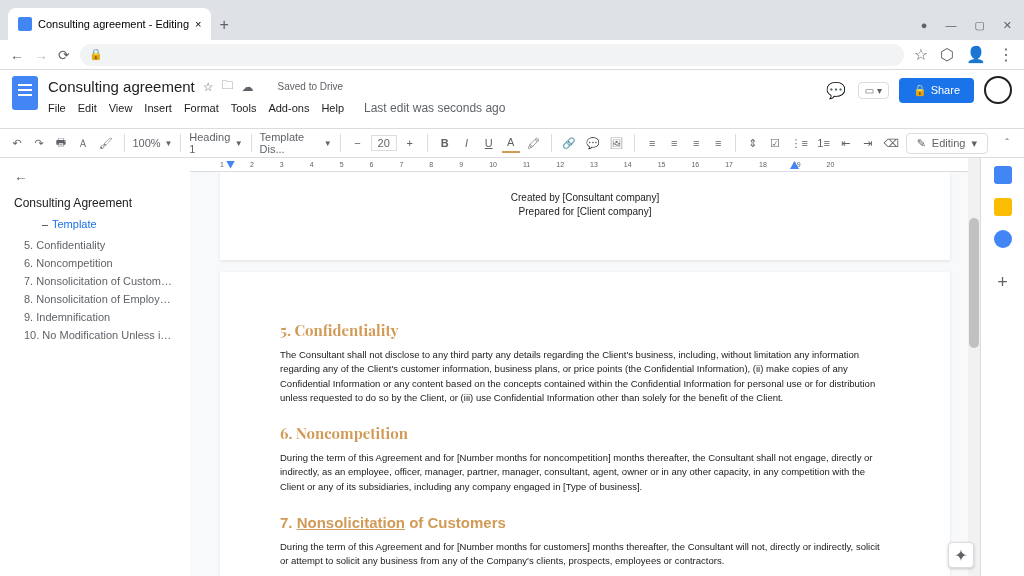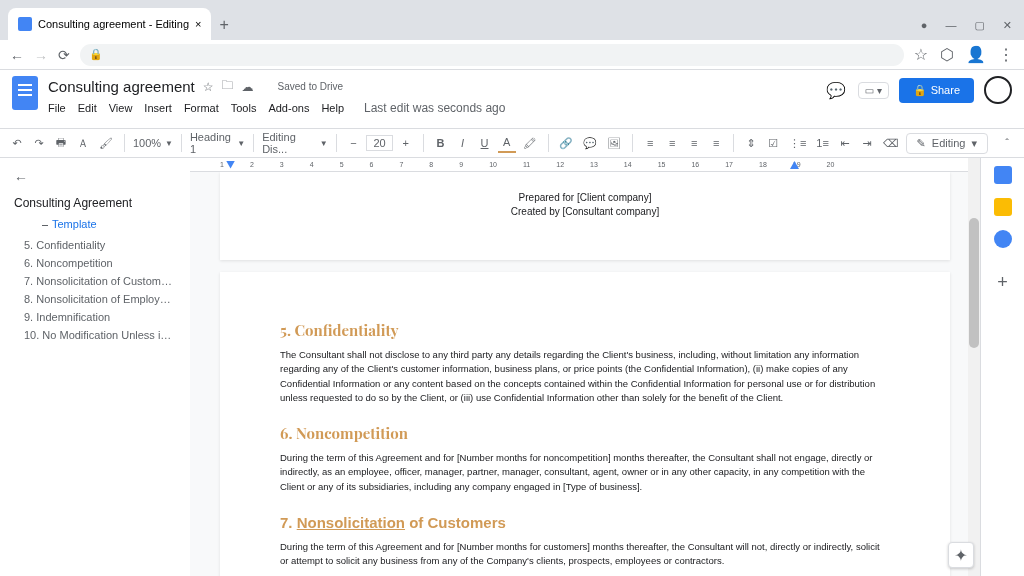--- a/index.html
+++ b/index.html
@@ -144,21 +144,21 @@
   <div class="tb-btn">🖶</div>
   <div class="tb-btn">Ａ</div>
   <div class="tb-btn">🖌</div>
   <div class="tb-sep"></div>
   <span>100%</span>
     <span style="font-size:8px;">▼</span>
   <div class="tb-sep"></div>
   <span>Heading 1</span>
     <span style="font-size:8px;">▼</span>
   <div class="tb-sep"></div>
-  <span>Editing Dis...</span>
+  <span>Template Dis...</span>
     <span style="font-size:8px;">▼</span>
   <div class="tb-sep"></div>
   <div class="tb-btn">−</div>
   <span style="border:1px solid #dadce0; padding:1px 6px;">20</span>
   <div class="tb-btn">+</div>
   <div class="tb-sep"></div>
   <div class="tb-btn">
       <b>B</b>
     </div>
   <div class="tb-btn">
@@ -223,22 +223,22 @@
       <span>15</span>
         <span>16</span>
         <span>17</span>
         <span>18</span>
         <span>19</span>
         <span>20</span>
       <div class="ruler-marker" style="left:600px; transform:rotate(180deg);"></div>
     </div>
     <div class="page-container">
       <div class="page-fragment">
+        <div class="prepared">Created by [Consultant company]</div>
         <div class="prepared">Prepared for [Client company]</div>
-        <div class="prepared">Created by [Consultant company]</div>
       </div>
       <div class="page-main">
         <div class="heading">5. Confidentiality</div>
         <div class="body-text">The Consultant shall not disclose to any third party any details regarding the Client's business, including, without limitation any information regarding any of the Client's customer information, business plans, or price points (the Confidential Information), (ii) make copies of any Confidential Information or any content based on the concepts contained within the Confidential Information for personal use or for distribution unless requested to do so by the Client, or (iii) use Confidential Information other than solely for the benefit of the Client.</div>
 
         <div class="heading">6. Noncompetition</div>
         <div class="body-text">During the term of this Agreement and for [Number months for noncompetition] months thereafter, the Consultant shall not engage, directly or indirectly, as an employee, officer, manager, partner, manager, consultant, agent, owner or in any other capacity, in any competition with the Client or any of its subsidiaries, including any company engaged in [Type of business].</div>
 
         <div class="heading underline">
           <span style="text-decoration:none;">7. </span><span>Nonsolicitation</span><span style="text-decoration:none;"> of Customers</span>

